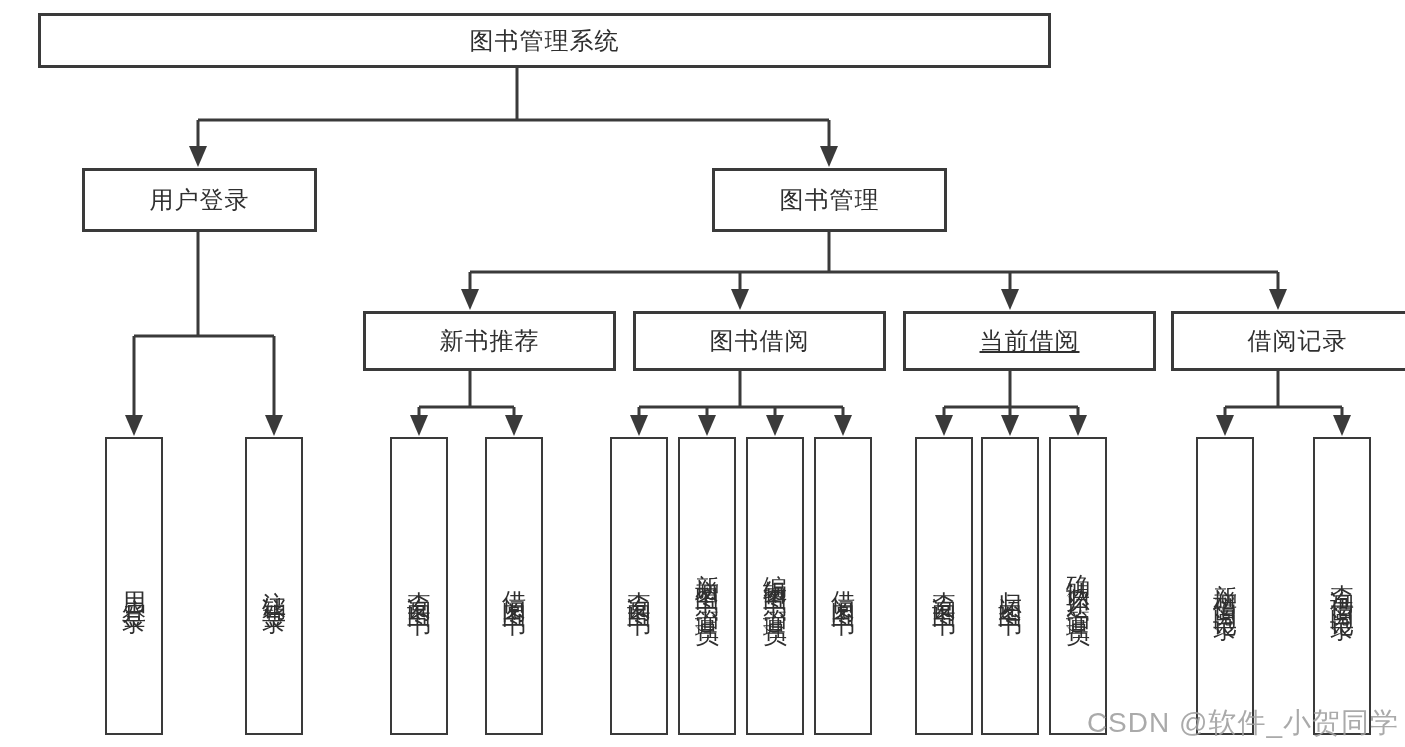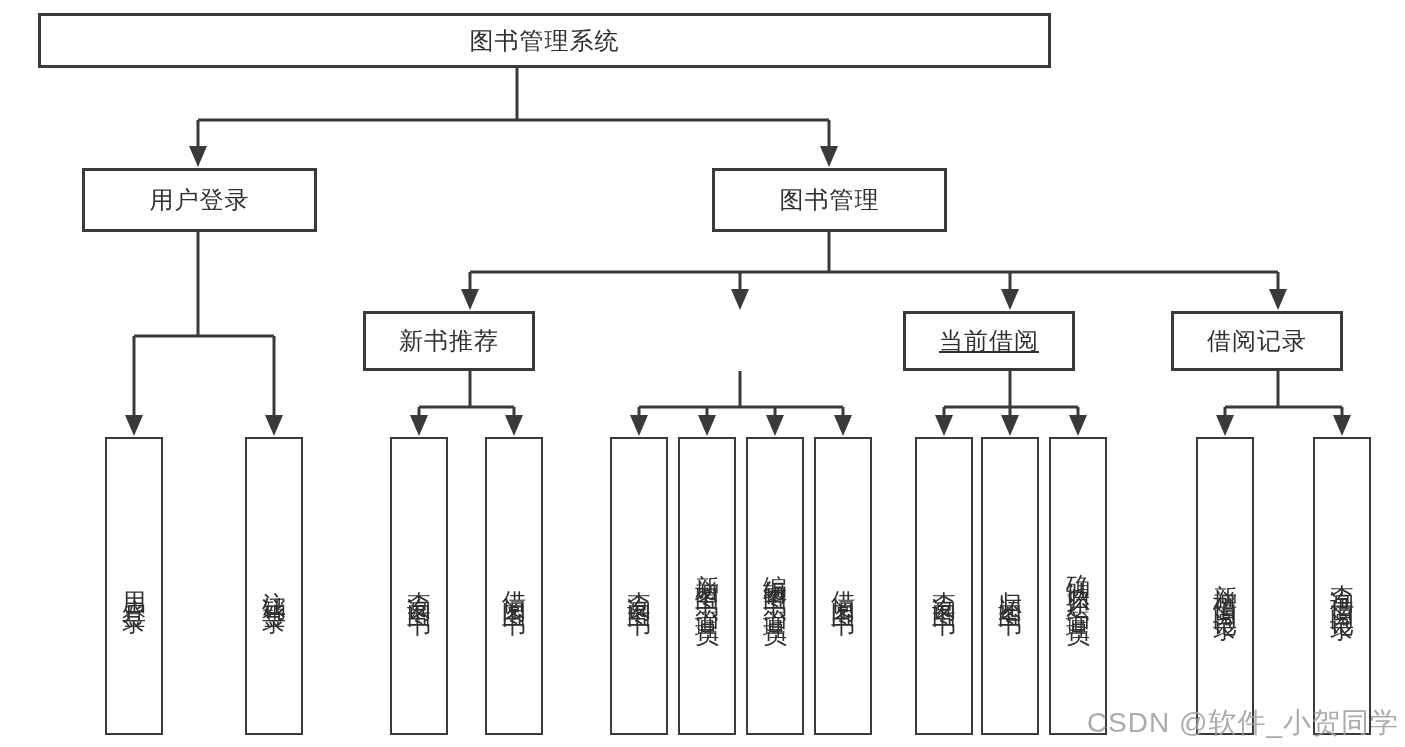--- a/index.html
+++ b/index.html
@@ -35,21 +35,21 @@
     letter-spacing: 1px;
     white-space: nowrap;
   }
   .node.root {
     left: 12px; top: 13px; width: 1013px; height: 55px; margin-left: 26px;
   }
   .node.l2 {
     top: 168px; width: 235px; height: 64px;
   }
   .node.l3 {
-    top: 311px; width: 172px; height: 60px;
+    top: 311px; width: 253px; height: 60px;
   }
   .leaf {
     position: absolute;
     top: 437px;
     width: 58px;
     height: 298px;
     background: #ffffff;
     border: 2.5px solid #3a3a3a;
     box-sizing: border-box;
     display: flex;
@@ -120,20 +120,21 @@
       <polygon points="1342,436 1333,415 1351,415"></polygon>
     </g>
   </svg>
 
   <div class="node root">图书管理系统</div>
 
   <div class="node l2" style="left:82px;">用户登录</div>
   <div class="node l2" style="left:712px;">图书管理</div>
 
   <div class="node l3" style="left:363px;">新书推荐</div>
+  <div class="node l3" style="left:633px;">图书借阅</div>
   <div class="node l3" style="left:903px;text-decoration:underline;">当前借阅</div>
   <div class="node l3" style="left:1171px;">借阅记录</div>
 
   <div class="leaf" style="left:105px;">
     <span class="vtext">用户登录</span>
   </div>
   <div class="leaf" style="left:245px;">
     <span class="vtext">注销登录</span>
   </div>
   <div class="leaf" style="left:390px;">

